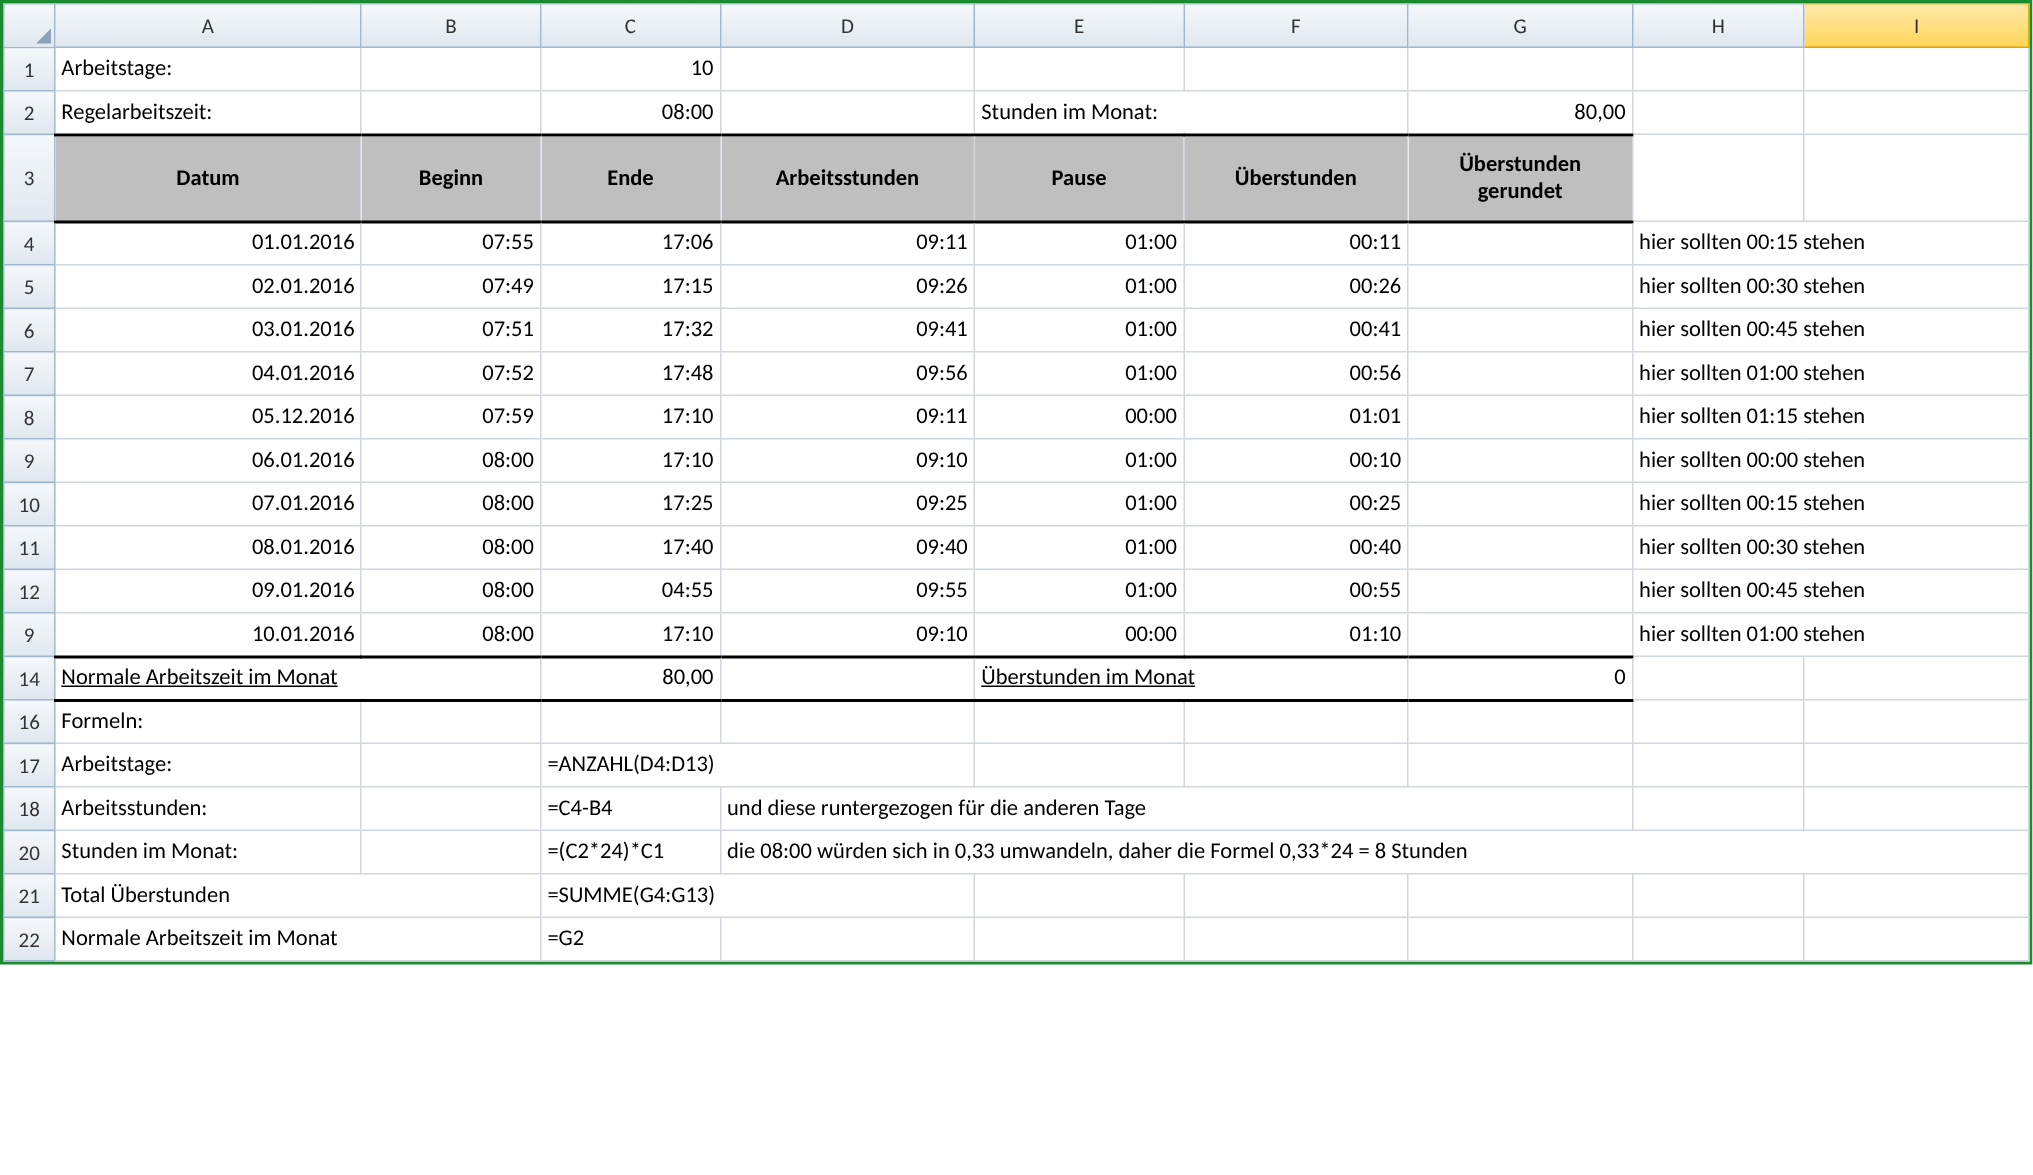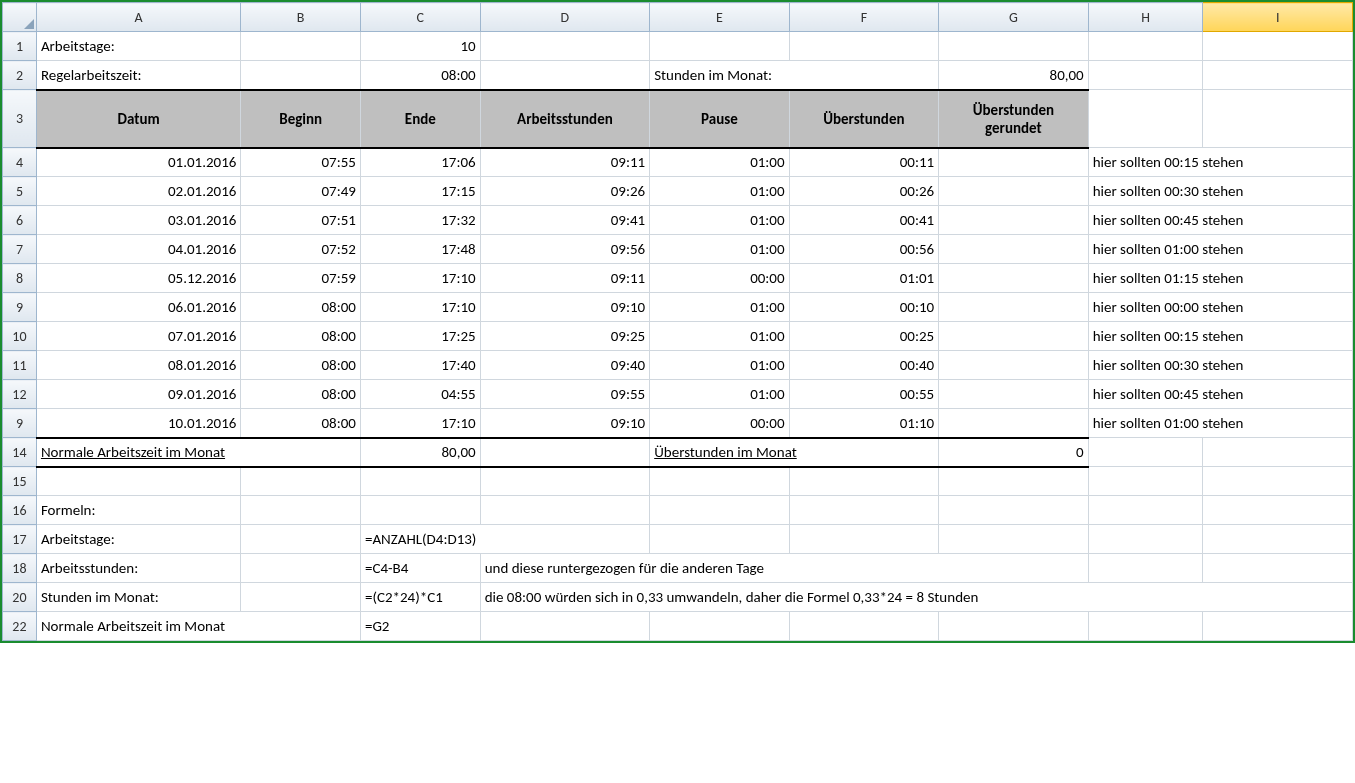--- a/index.html
+++ b/index.html
@@ -279,32 +279,20 @@
     <th class="row-hdr">14</th>
     <td class="bold topline underline" colspan="2" style="text-decoration:underline">Normale Arbeitszeit im Monat</td>
     <td class="right topline underline">80,00</td>
     <td class="topline underline"></td>
     <td class="bold topline underline" colspan="2" style="text-decoration:underline">Überstunden im Monat</td>
     <td class="right topline underline">0</td>
     <td></td>
     <td></td>
   </tr>
 
-  <tr>
-    <th class="row-hdr">15</th>
-    <td></td>
-          <td></td>
-          <td></td>
-          <td></td>
-          <td></td>
-          <td></td>
-          <td></td>
-          <td></td>
-          <td></td>
-  </tr>
 
   <tr>
     <th class="row-hdr">16</th>
     <td class="bold">Formeln:</td>
     <td></td>
           <td></td>
           <td></td>
           <td></td>
           <td></td>
           <td></td>
@@ -336,20 +324,30 @@
 
 
   <tr>
     <th class="row-hdr">20</th>
     <td class="bold">Stunden im Monat:</td>
     <td></td>
     <td>=(C2*24)*C1</td>
     <td colspan="6">die 08:00 würden sich in 0,33 umwandeln, daher die Formel 0,33*24 = 8 Stunden</td>
   </tr>
 
+  <tr>
+    <th class="row-hdr">21</th>
+    <td class="bold" colspan="2">Total Überstunden</td>
+    <td colspan="2">=SUMME(G4:G13)</td>
+    <td></td>
+          <td></td>
+          <td></td>
+          <td></td>
+          <td></td>
+  </tr>
 
   <tr>
     <th class="row-hdr">22</th>
     <td class="bold" colspan="2">Normale Arbeitszeit im Monat</td>
     <td>=G2</td>
     <td></td>
           <td></td>
           <td></td>
           <td></td>
           <td></td>

